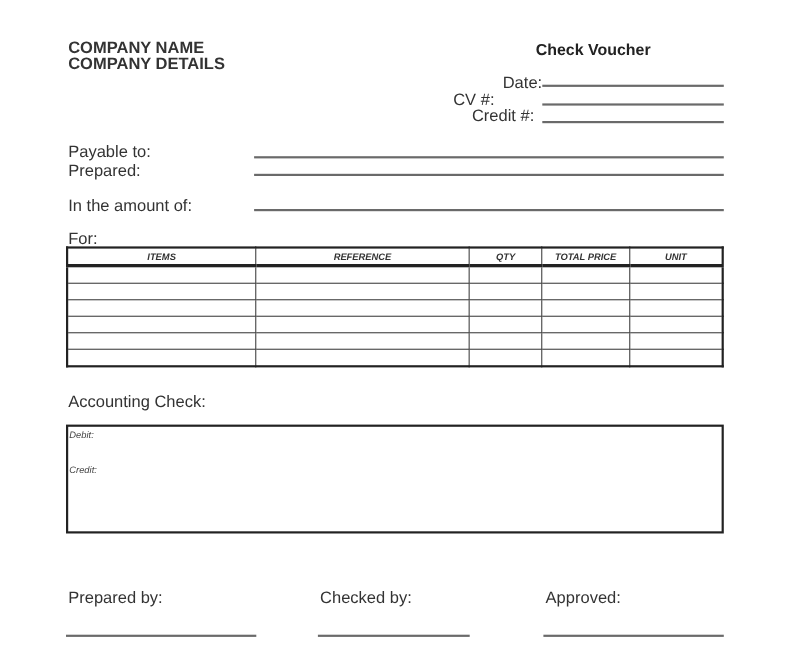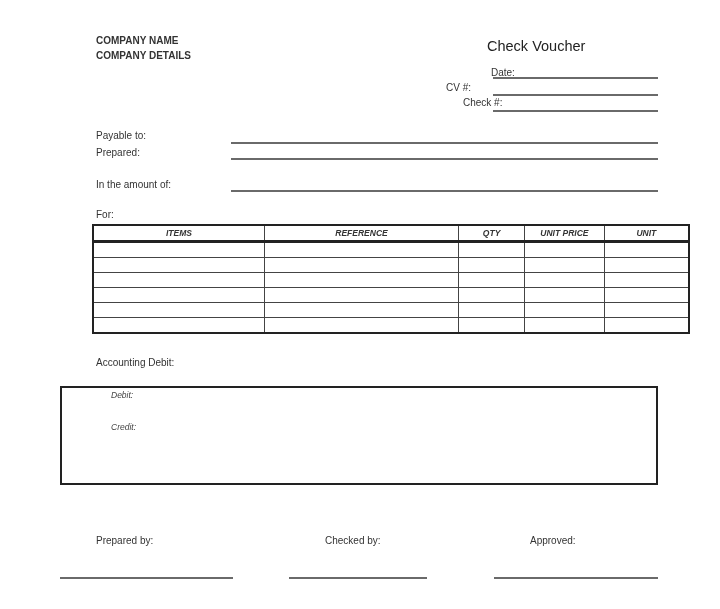--- a/index.html
+++ b/index.html
@@ -1,47 +1,47 @@
 <!DOCTYPE html>
 <html><head>
 <meta charset="utf-8">
 <style>
   html, body { margin:0; padding:0; }
   body { width:720px; height:609px; background:#ffffff; position:relative; overflow:hidden;
          font-family:"Liberation Sans", "DejaVu Sans", sans-serif; color:#222; }
   .abs { position:absolute; }
-  .lbl { font-size:10px; color:#333; white-space:nowrap;margin-left:34px; }
+  .lbl { font-size:15px; color:#333; white-space:nowrap; }
   .bold { font-weight:bold; }
-  .title { font-size:14.5px; font-weight:normal; color:#222; }
+  .title { font-size:14.5px; font-weight:bold; color:#222; }
   .line { position:absolute; height:2px; background:#6a6a6a; }
   table.items { position:absolute; left:60px; top:224px; width:598px; border-collapse:collapse;
-                border:2.5px solid #222;margin-left:32px; }
+                border:2.5px solid #222; }
   table.items th { height:14px; font-size:8.5px; font-style:italic; font-weight:bold; color:#333;
                    border-right:1.5px solid #444; border-bottom:3px solid #222; padding:0; text-align:center; }
   table.items td { height:14px; border-right:1.5px solid #444; border-bottom:1.5px solid #444; padding:0; }
   table.items th:last-child, table.items td:last-child { border-right:none; }
   table.items tr:last-child td { border-bottom:none; }
   .acct-box { position:absolute; left:60px; top:386px; width:594px; height:95px; border:2.5px solid #222; }
-  .acct-lbl { position:absolute; font-size:8.5px; font-style:italic; color:#444;margin-left:48px; }
+  .acct-lbl { position:absolute; font-size:8.5px; font-style:italic; color:#444; }
 </style>
 </head>
 <body>
 
 <div class="abs lbl bold" style="left:62px;top:35px;">COMPANY NAME</div>
 <div class="abs lbl bold" style="left:62px;top:50px;">COMPANY DETAILS</div>
 
 <div class="abs title" style="left:487px;top:38px;">Check Voucher</div>
 
 <div class="abs lbl" style="left:429px;top:67px;padding-left:28px;">Date:</div>
 <div class="line" style="left:493px;top:77px;width:165px;"></div>
 
 <div class="abs lbl" style="left:412px;top:82px;">CV #:</div>
 <div class="line" style="left:493px;top:94px;width:165px;"></div>
 
-<div class="abs lbl" style="left:429px;top:97px;">Check #:</div>
+<div class="abs lbl" style="left:429px;top:97px;">Credit #:</div>
 <div class="line" style="left:493px;top:110px;width:165px;"></div>
 
 <div class="abs lbl" style="left:62px;top:130px;">Payable to:</div>
 <div class="line" style="left:231px;top:142px;width:427px;"></div>
 
 <div class="abs lbl" style="left:62px;top:147px;">Prepared:</div>
 <div class="line" style="left:231px;top:158px;width:427px;"></div>
 
 <div class="abs lbl" style="left:62px;top:179px;">In the amount of:</div>
 <div class="line" style="left:231px;top:190px;width:427px;"></div>
@@ -54,21 +54,21 @@
       <col style="width:195px">
       <col style="width:66px">
       <col style="width:80px">
       <col style="width:85px">
   </colgroup>
   <thead>
     <tr>
       <th>ITEMS</th>
       <th>REFERENCE</th>
       <th>QTY</th>
-      <th>UNIT PRICE</th>
+      <th>TOTAL PRICE</th>
       <th>UNIT</th>
     </tr>
   </thead>
   <tbody>
     <tr>
       <td></td>
       <td></td>
       <td></td>
       <td></td>
       <td></td>
@@ -104,21 +104,21 @@
     <tr>
       <td></td>
       <td></td>
       <td></td>
       <td></td>
       <td></td>
     </tr>
   </tbody>
 </table>
 
-<div class="abs lbl" style="left:62px;top:357px;">Accounting Debit:</div>
+<div class="abs lbl" style="left:62px;top:357px;">Accounting Check:</div>
 <div class="acct-box">
   <div class="acct-lbl" style="left:1px;top:2px;">Debit:</div>
   <div class="acct-lbl" style="left:1px;top:34px;">Credit:</div>
 </div>
 
 <div class="abs lbl" style="left:62px;top:535px;">Prepared by:</div>
 <div class="line" style="left:60px;top:577px;width:173px;"></div>
 
 <div class="abs lbl" style="left:291px;top:535px;">Checked by:</div>
 <div class="line" style="left:289px;top:577px;width:138px;"></div>

